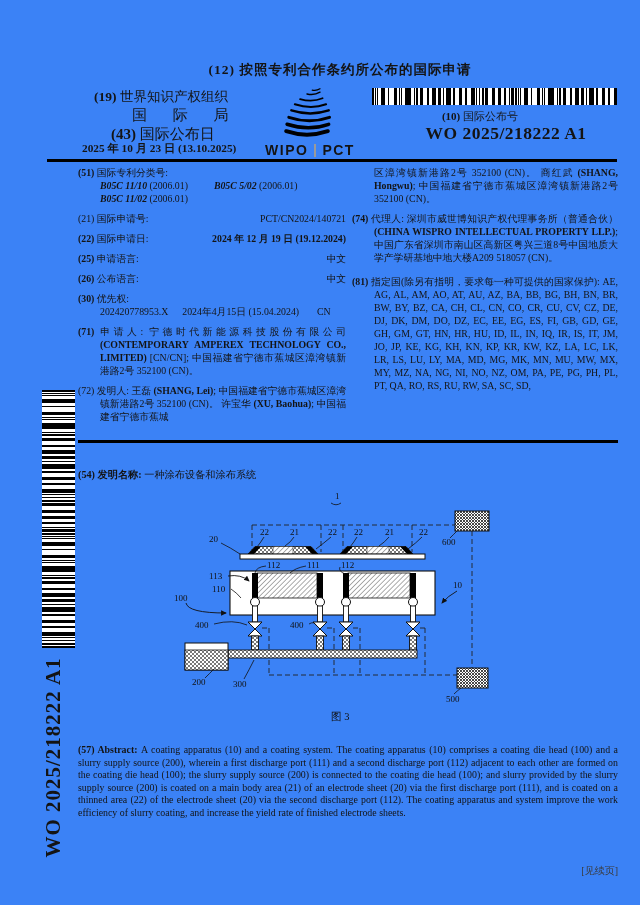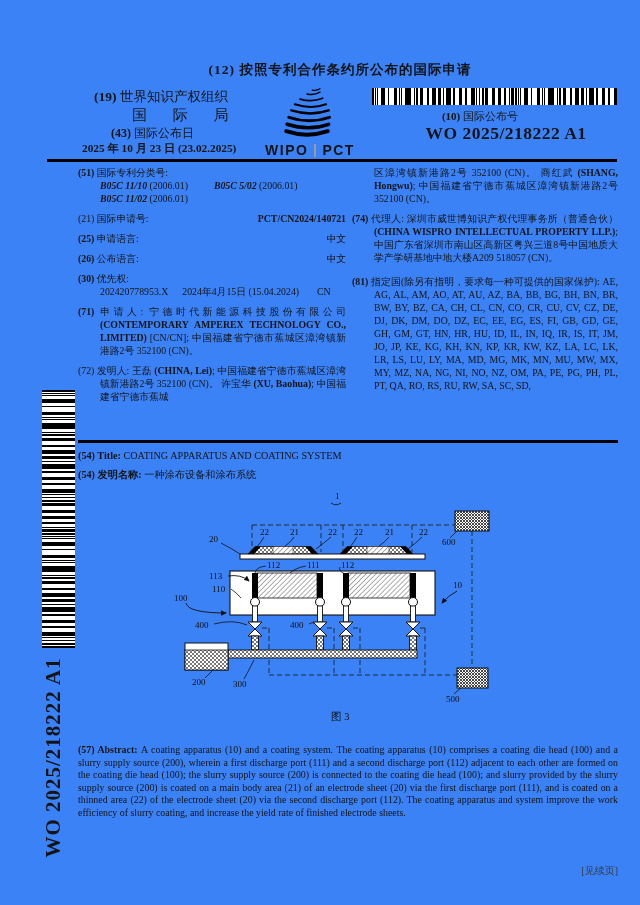--- a/index.html
+++ b/index.html
@@ -3,21 +3,21 @@
 <meta charset="utf-8">
 <style>
   html,body{margin:0;padding:0;background:#fff;}
   #page{position:relative;width:640px;height:905px;background:#3b82f6;overflow:hidden;
         font-family:"Liberation Serif","DejaVu Serif",serif;color:#141414;}
   .abs{position:absolute;}
   
   .line12{left:60px;top:61px;width:560px;text-align:center;font-size:13.5px;font-weight:700;letter-spacing:1px;}
   .org1{left:94px;top:88px;font-size:13.5px;}
   .org2{left:132px;top:106px;font-size:15px;letter-spacing:11px;}
-  .f43{left:111px;top:125px;font-size:12px;}
+  .f43{left:111px;top:125px;font-size:15px;}
   .pubdate{left:82px;top:141px;font-size:11.3px;font-weight:700;}
   .logo-svg{left:281px;top:84px;}
   .logotext{left:252px;top:142px;width:116px;display:flex;align-items:center;justify-content:center;
             font-family:"Liberation Sans","DejaVu Sans",sans-serif;font-weight:700;font-size:14px;letter-spacing:1.5px;}
   .logosep{display:inline-block;width:2px;height:13px;background:#9a9a9a;margin:0 6px;}
   .barcode-top{left:372px;top:88px;width:245px;height:17px;background-color:#fff;
     background-image:
       repeating-linear-gradient(90deg,#000 0 2px,transparent 2px 5px,#000 5px 6px,transparent 6px 11px),
       repeating-linear-gradient(90deg,transparent 0 3px,#000 3px 4px,transparent 4px 9px,#000 9px 12px,transparent 12px 13px);}
   .f10label{left:390px;top:109px;width:180px;text-align:center;font-size:11px;}
@@ -50,21 +50,21 @@
 </style>
 </head>
 <body>
 
 <div id="page">
 
   <div class="abs line12">(12) 按照专利合作条约所公布的国际申请</div>
   <div class="abs org1"><span style="font-weight: 700;">(19) </span><span>世界知识产权组织</span></div>
   <div class="abs org2">国 际 局</div>
   <div class="abs f43"><span style="font-weight: 700;">(43) </span><span>国际公布日</span></div>
-  <div class="abs pubdate">2025 年 10 月 23 日 (23.02.2025)</div>
+  <div class="abs pubdate">2025 年 10 月 23 日 (13.10.2025)</div>
 
   <svg class="abs logo-svg" width="52" height="58" viewBox="0 0 60 60">
     <g stroke="#000" fill="none" stroke-linecap="round">
       <path d="M6,51 Q30,59 54,51" stroke-width="4.6"></path>
       <path d="M7,43 Q32,51 55,43" stroke-width="4.0"></path>
       <path d="M9,35 Q33,43 56,35" stroke-width="3.4"></path>
       <path d="M12,27 Q34,34 55,27" stroke-width="2.9"></path>
       <path d="M16,20 Q35,26 52,20" stroke-width="2.4"></path>
       <path d="M22,14 Q36,18 48,13" stroke-width="2.0"></path>
       <path d="M30,8 Q38,10 45,6" stroke-width="1.7"></path>
@@ -87,47 +87,50 @@
   <div class="abs v-pubno">WO 2025/218222 A1</div>
 
   <div class="abs col leftcol">
     <div>
       <div><span style="font-weight: 700;">(51) </span><span>国际专利分类号:</span></div>
       <div class="ind"><span style="font-weight: 700; font-style: italic;">B05C 11/10</span><span style="margin-right: 26px;"> (2006.01)</span><span style="font-weight: 700; font-style: italic; margin-top: 27px;">B05C 5/02</span><span> (2006.01)</span></div>
       <div class="ind"><span style="font-weight: 700; font-style: italic;">B05C 11/02</span><span> (2006.01)</span></div>
     </div>
     <div class="row">
       <span><span style="font-weight: 400;">(21) </span><span>国际申请号:</span></span>
-      <span><span style="font-weight: 700; padding-left: 48px;">PCT/CN2024/140721</span></span>
+      <span><span style="font-weight: 400; padding-left: 48px;">PCT/CN2024/140721</span></span>
+    </div>
+    <div class="row">
+      <span><span style="font-weight: 700;">(22) </span><span>国际申请日:</span></span>
+      <span><span style="font-weight: 700;">2024 年 12 月 19 日 (19.12.2024)</span></span>
     </div>
     <div class="row">
       <span><span style="font-weight: 700;">(25) </span><span>申请语言:</span></span>
       <span><span>中文</span></span>
     </div>
     <div class="row">
       <span><span style="font-weight: 700;">(26) </span><span>公布语言:</span></span>
       <span><span>中文</span></span>
     </div>
     <div class="blk">
       <div><span style="font-weight: 700;">(30) </span><span>优先权:</span></div>
       <div class="ind"><span style="margin-right: 14px; margin-top: 32px;">202420778953.X</span><span style="margin-right: 18px;">2024年4月15日 (15.04.2024)</span><span>CN</span></div>
     </div>
     <div class="blk hang"><span style="font-weight: 700;">(71) </span><span>申请人: 宁德时代新能源科技股份有限公司 </span><span style="font-weight: 700;">(CONTEMPORARY AMPEREX TECHNOLOGY CO., LIMITED)</span><span> [CN/CN]; 中国福建省宁德市蕉城区漳湾镇新港路2号 352100 (CN)。</span></div>
-    <div class="blk hang"><span style="font-weight: 400;">(72) </span><span>发明人: 王磊 </span><span style="font-weight: 700;">(CHINA, Lei)</span><span>; 中国福建省宁德市蕉城区漳湾镇新港路2号 352100 (CN)。 许宝华 </span><span style="font-weight: 700;">(XU, Baohua)</span><span>; 中国福建省宁德市蕉城</span></div>
+    <div class="blk hang"><span style="font-weight: 400;">(72) </span><span>发明人: 王磊 </span><span style="font-weight: 700;">(SHANG, Lei)</span><span>; 中国福建省宁德市蕉城区漳湾镇新港路2号 352100 (CN)。 许宝华 </span><span style="font-weight: 700;">(XU, Baohua)</span><span>; 中国福建省宁德市蕉城</span></div>
   </div>
 
   <div class="abs col rightcol">
     <div class="ind"><span>区漳湾镇新港路2号 352100 (CN)。 商红武 </span><span style="font-weight: 700;">(SHANG, Hongwu)</span><span>; 中国福建省宁德市蕉城区漳湾镇新港路2号 352100 (CN)。</span></div>
     <div class="blk hang" style=""><span style="font-weight: 700;">(74) </span><span>代理人: 深圳市威世博知识产权代理事务所（普通合伙）</span><span style="font-weight: 700;">(CHINA WISPRO INTELLECTUAL PROPERTY LLP.)</span><span>; 中国广东省深圳市南山区高新区粤兴三道8号中国地质大学产学研基地中地大楼A209 518057 (CN)。</span></div>
     <div class="blk hang" style="margin-top:11px;"><span style="font-weight: 700;">(81) </span><span>指定国(除另有指明，要求每一种可提供的国家保护): AE, AG, AL, AM, AO, AT, AU, AZ, BA, BB, BG, BH, BN, BR, BW, BY, BZ, CA, CH, CL, CN, CO, CR, CU, CV, CZ, DE, DJ, DK, DM, DO, DZ, EC, EE, EG, ES, FI, GB, GD, GE, GH, GM, GT, HN, HR, HU, ID, IL, IN, IQ, IR, IS, IT, JM, JO, JP, KE, KG, KH, KN, KP, KR, KW, KZ, LA, LC, LK, LR, LS, LU, LY, MA, MD, MG, MK, MN, MU, MW, MX, MY, MZ, NA, NG, NI, NO, NZ, OM, PA, PE, PG, PH, PL, PT, QA, RO, RS, RU, RW, SA, SC, SD,</span></div>
   </div>
 
   <div class="abs rule2"></div>
 
-  <div class="abs title-en"><span style="font-weight: 700;">(54) Title: </span><span>COATING APPARATUS AND COATING SYSTEM</span></div>
   <div class="abs title-zh"><span style="font-weight: 700;">(54) 发明名称: </span><span>一种涂布设备和涂布系统</span></div>
 
   <svg class="abs fig" width="430" height="245" viewBox="0 0 430 245">
     <defs>
       <pattern id="pHatch" patternUnits="userSpaceOnUse" width="3.5" height="3.5" patternTransform="rotate(45)">
         <rect width="3.5" height="3.5" fill="#fff"></rect>
         <line x1="0" y1="0" x2="0" y2="3.5" stroke="#5a5a5a" stroke-width="1"></line>
       </pattern>
       <pattern id="pCross" patternUnits="userSpaceOnUse" width="4" height="4">
         <rect width="4" height="4" fill="#fff"></rect>

